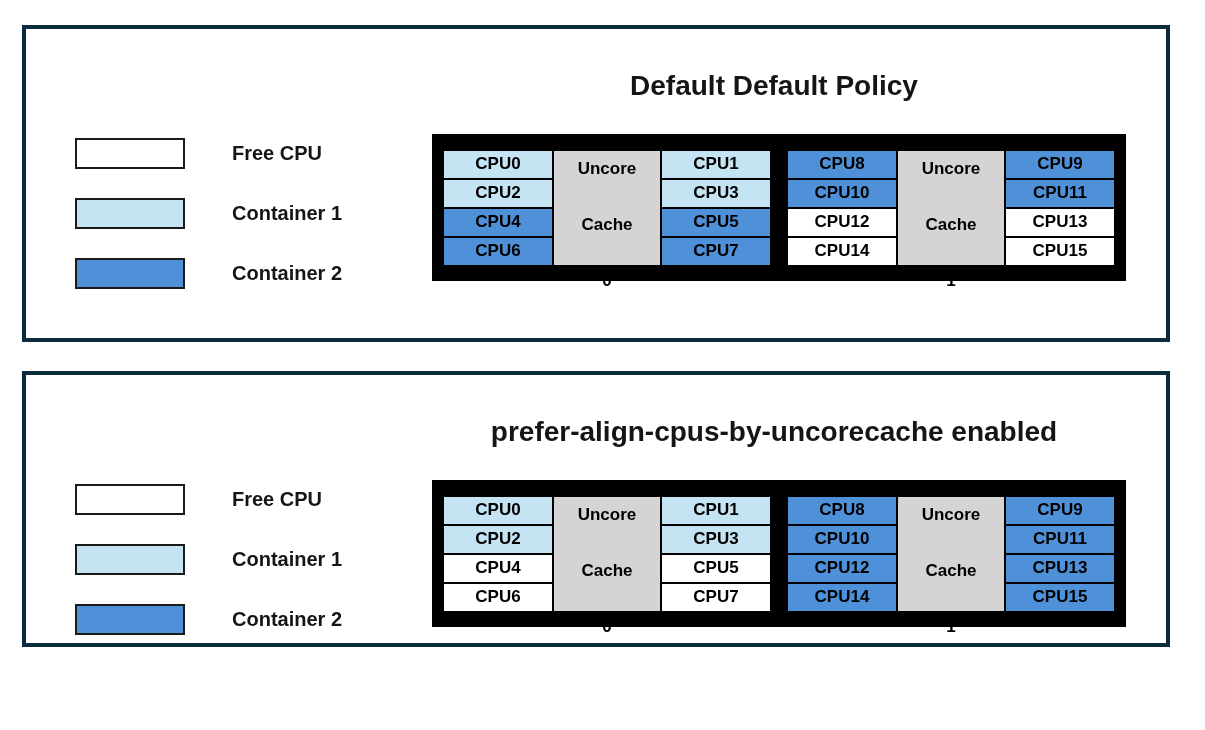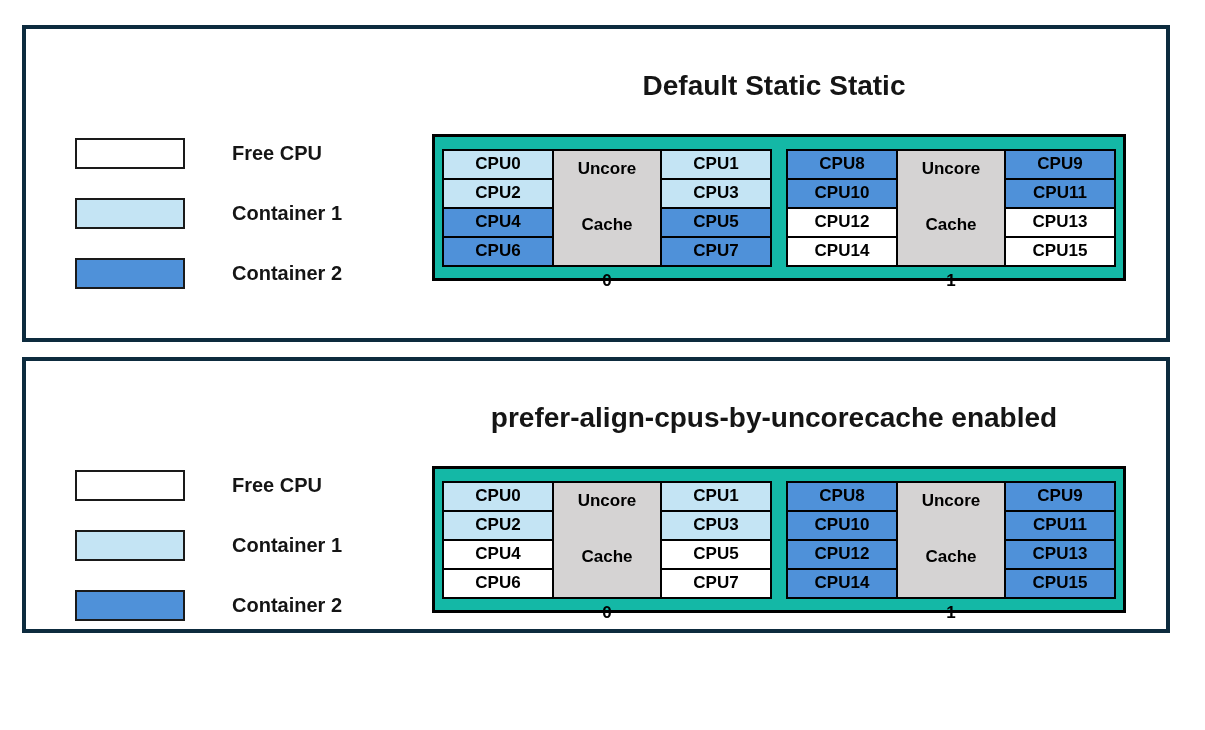--- a/index.html
+++ b/index.html
@@ -5,39 +5,39 @@
   html, body { margin:0; padding:0; }
   body {
     width:1205px; height:730px; background:#ffffff; position:relative;
     font-family:"Liberation Sans", sans-serif; overflow:hidden;
   }
   .panel {
     position:absolute; left:22px; width:1148px; box-sizing:border-box;
     border:4px solid #0d2b3e; background:#ffffff;
   }
   .panel-top { top:25px; height:317px; }
-  .panel-bottom { top:357px; height:276px;padding-left:8px; }
+  .panel-bottom { top:371px; height:276px;padding-left:8px; }
   .panel-title {
     position:absolute; top:40px; left:392px; width:712px;
     text-align:center; font-weight:bold; font-size:28px; color:#151515;
     letter-spacing:0px; line-height:34px; white-space:nowrap;
   }
   .legend { position:absolute; left:49px; top:103px; width:340px; height:215px; }
   .legend-row { position:absolute; left:0; height:32px; width:340px;margin-top:6px; }
   .swatch {
     position:absolute; left:0; top:0; width:110px; height:31px;
     border:2px solid #1a1a1a; box-sizing:border-box; background:#fff;
   }
   .legend-label {
     position:absolute; left:157px; top:0; height:31px; line-height:31px;
     font-weight:bold; font-size:20px; color:#151515; white-space:nowrap;
   }
   .diagram {
     position:absolute; left:406px; top:105px; width:694px; height:147px;
-    box-sizing:border-box; border:3px solid #000; background:#14b8a6;
+    box-sizing:border-box; border:3px solid #000; background:#000000;
     display:flex; align-items:center; justify-content:center; gap:14px;
   }
   .group {
     display:grid;
     grid-template-columns:108px 106px 108px;
     grid-template-rows:repeat(4, 27px);
     gap:2px; padding:2px; background:#000;
   }
   .cell {
     display:flex; align-items:center; justify-content:center;
@@ -48,21 +48,21 @@
     grid-column:2; grid-row:1 / 5;
     display:flex; flex-direction:column; align-items:center; justify-content:center;
     font-weight:bold; font-size:17px; color:#000; line-height:22px;
   }
   .cache-line { text-align:left;margin-top:34px; }
 </style>
 </head>
 <body>
 
 <div class="panel panel-top">
-  <div class="panel-title">Default Static Static</div>
+  <div class="panel-title">Default Default Policy</div>
   <div class="legend">
       <div class="legend-row" style="top: 0px;">
         <div class="swatch" style="background: rgb(255, 255, 255);"></div>
         <div class="legend-label">Free CPU</div>
       </div>
       <div class="legend-row" style="top: 60px;">
         <div class="swatch" style="background: rgb(196, 228, 244);"></div>
         <div class="legend-label">Container 1</div>
       </div>
       <div class="legend-row" style="top: 120px;">

